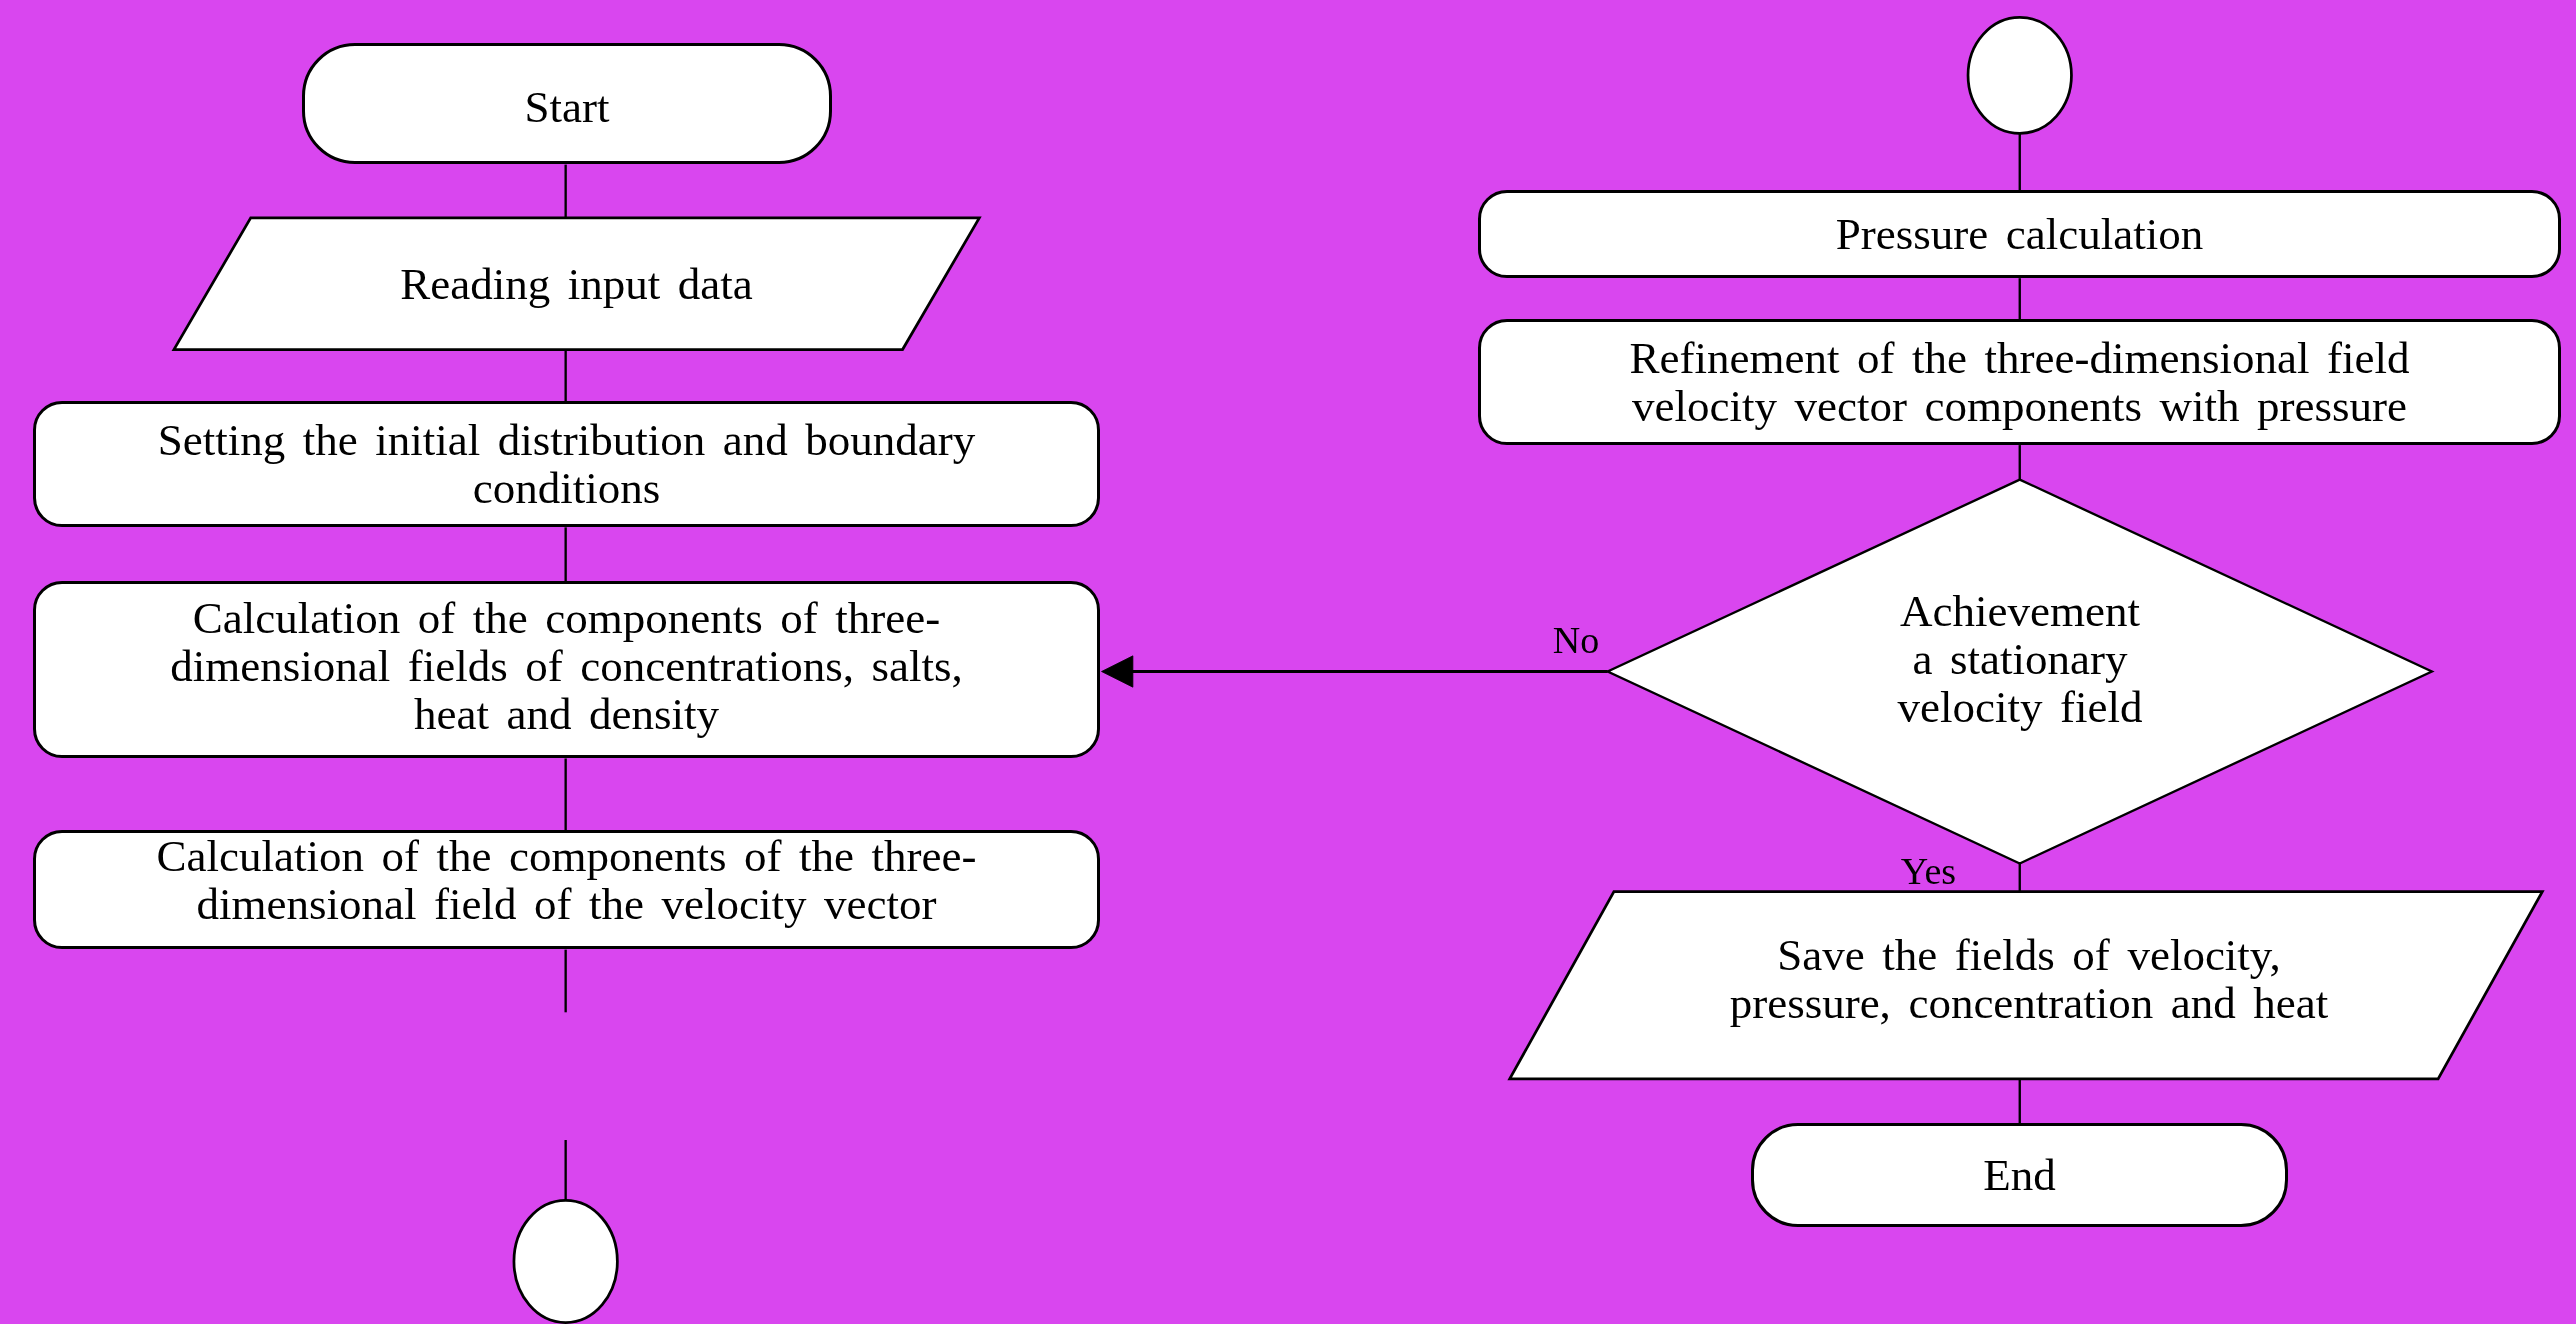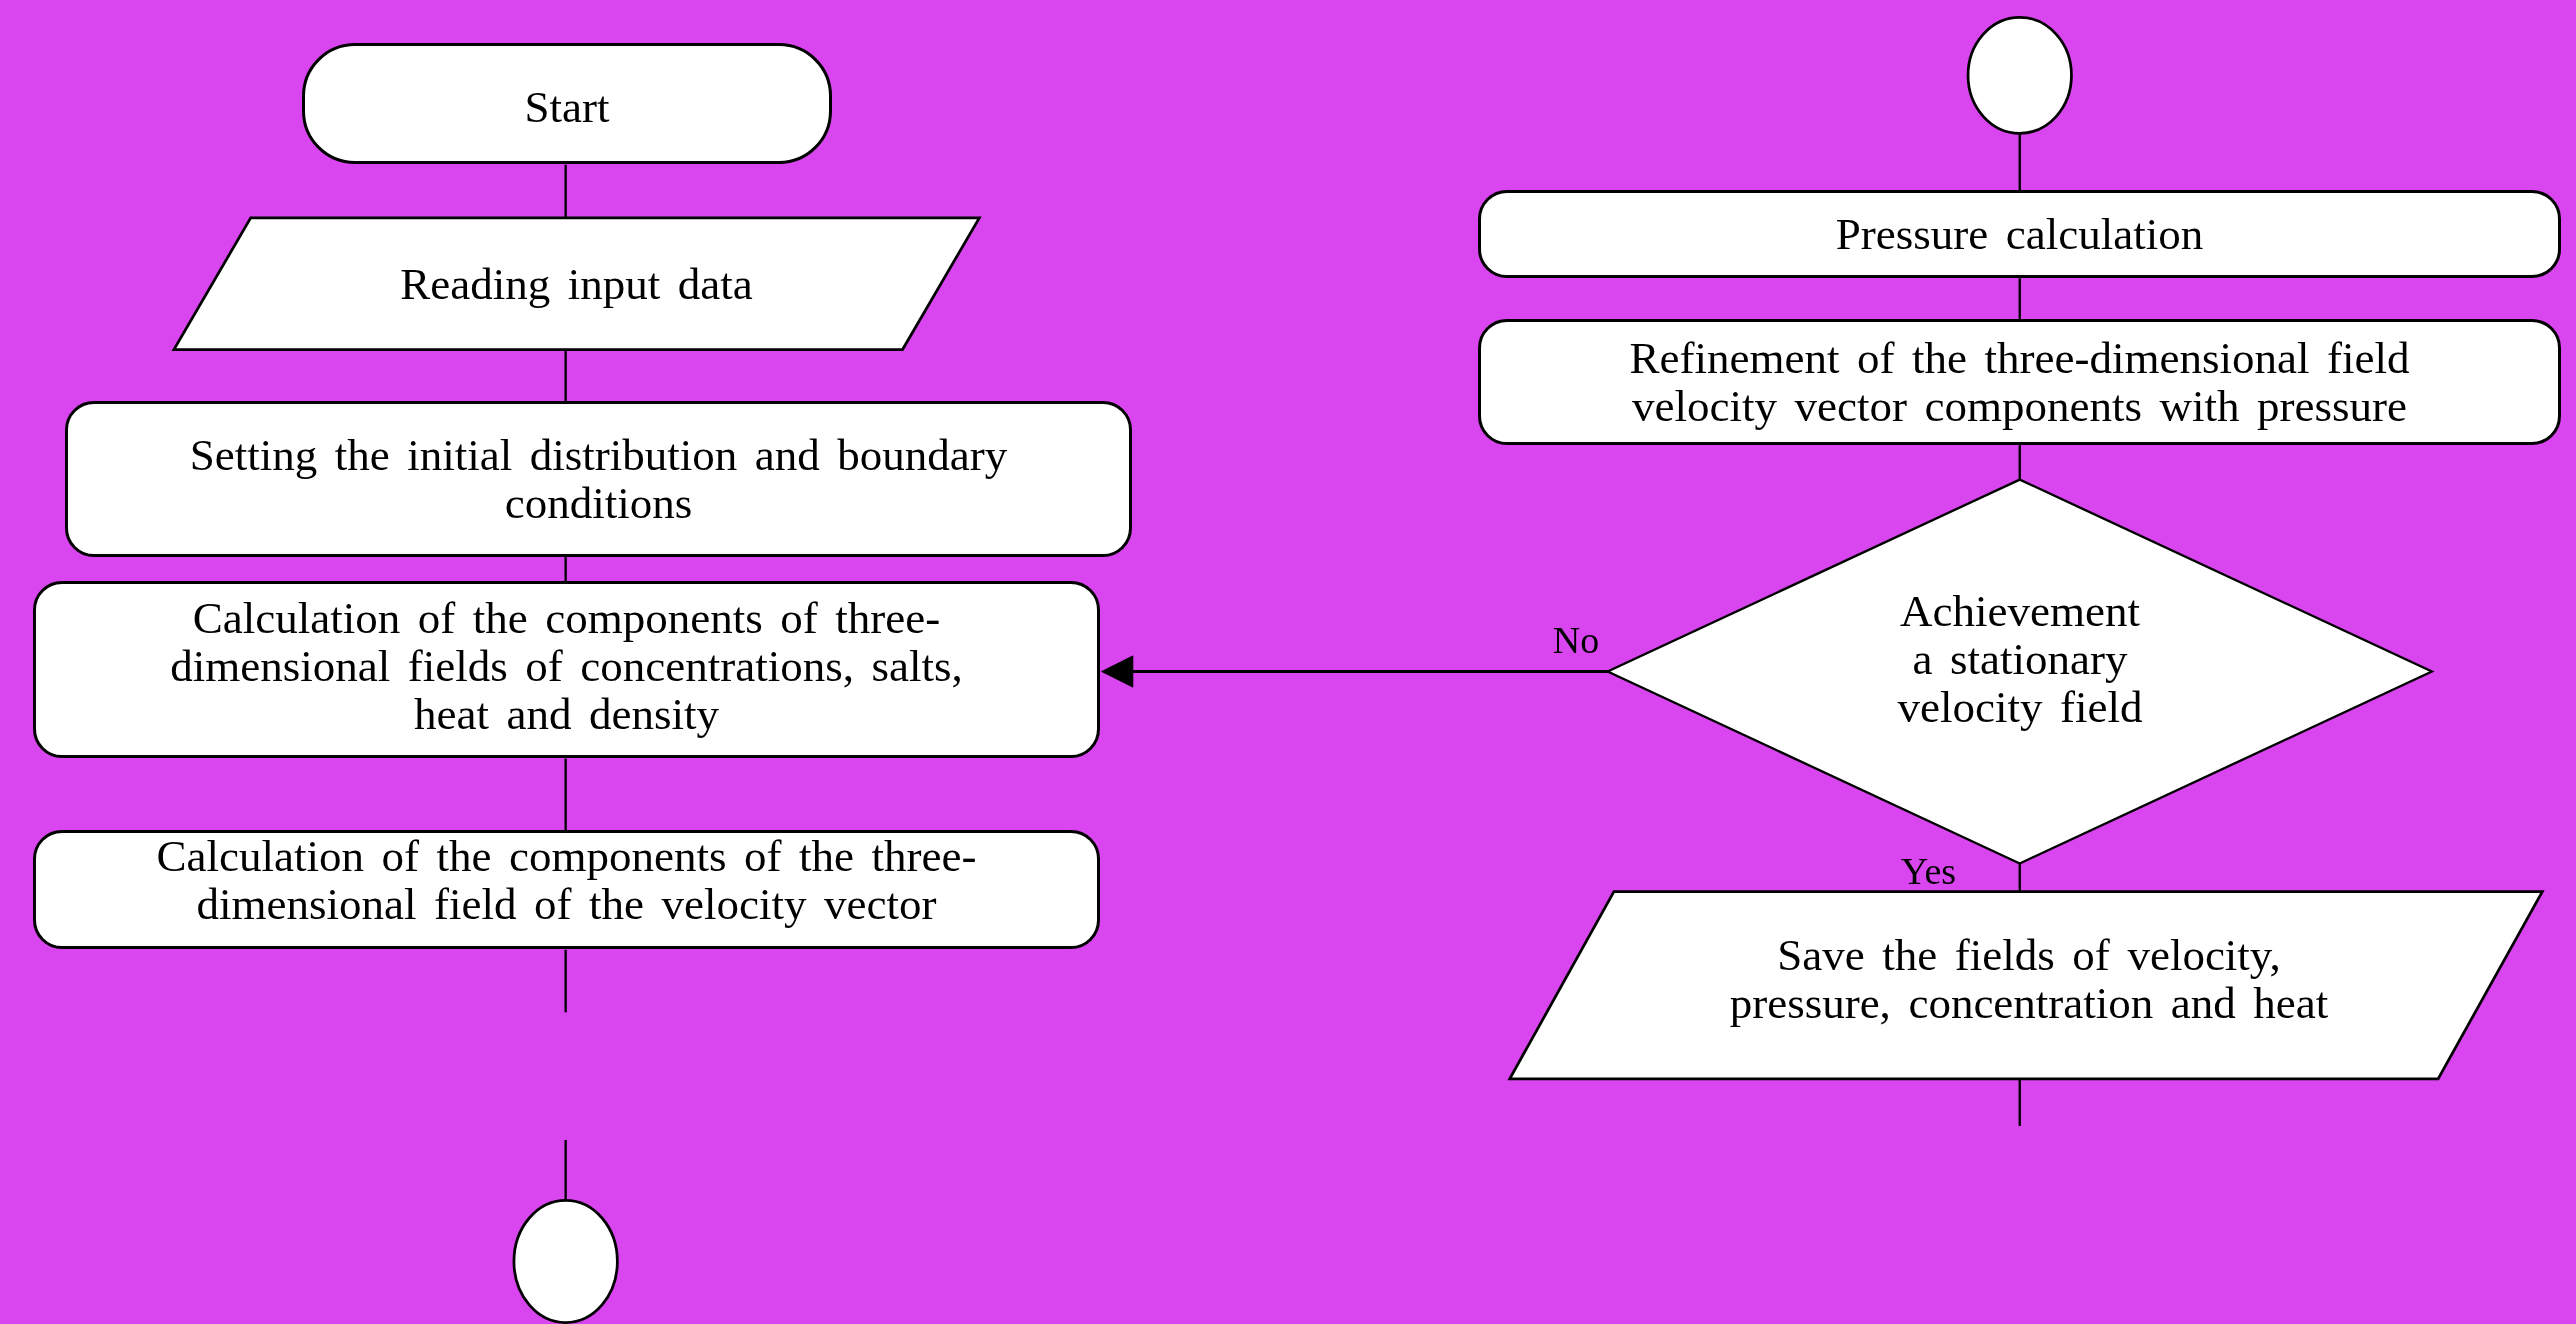--- a/index.html
+++ b/index.html
@@ -70,21 +70,21 @@
   </svg>
 
   <div class="node stadium" style="left:302px;top:43px;width:530px;height:121px;border-radius:53px;padding-top:6.3px;">
     <span class="lbl">Start</span>
   </div>
 
   <div class="node overlay" style="left:174px;top:218px;width:805px;height:132px;">
     <span class="lbl">Reading input data</span>
   </div>
 
-  <div class="node rect" style="left:33px;top:401px;width:1067px;height:156px;margin-left:32px;">
+  <div class="node rect" style="left:33px;top:401px;width:1067px;height:126px;">
     <span class="lbl">Setting the initial distribution and boundary
 conditions</span>
   </div>
 
   <div class="node rect" style="left:33px;top:581px;width:1067px;height:177px;padding-bottom:7.8px;">
     <span class="lbl">Calculation of the components of three-
 dimensional fields of concentrations, salts,
 heat and density</span>
   </div>
 
@@ -110,15 +110,18 @@
   </div>
 
   <div class="edge-lbl" style="left:1521px;top:617px;width:110px;height:47px;">No</div>
   <div class="edge-lbl" style="left:1866px;top:848px;width:125px;height:47px;">Yes</div>
 
   <div class="node overlay" style="left:1559px;top:897px;width:940px;height:163px;">
     <span class="lbl">Save the fields of velocity,
 pressure, concentration and heat</span>
   </div>
 
+  <div class="node stadium" style="left:1751px;top:1123px;width:537px;height:104px;border-radius:47px;">
+    <span class="lbl">End</span>
+  </div>
 
 </div>
 
 
 </body></html>

